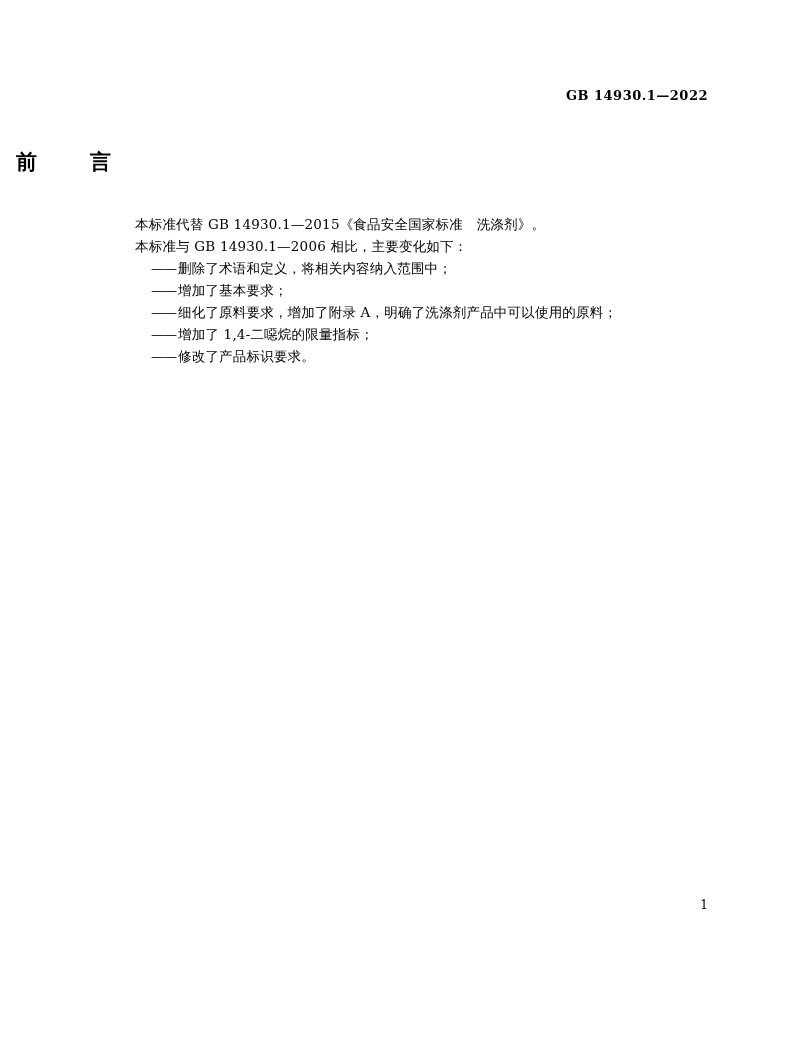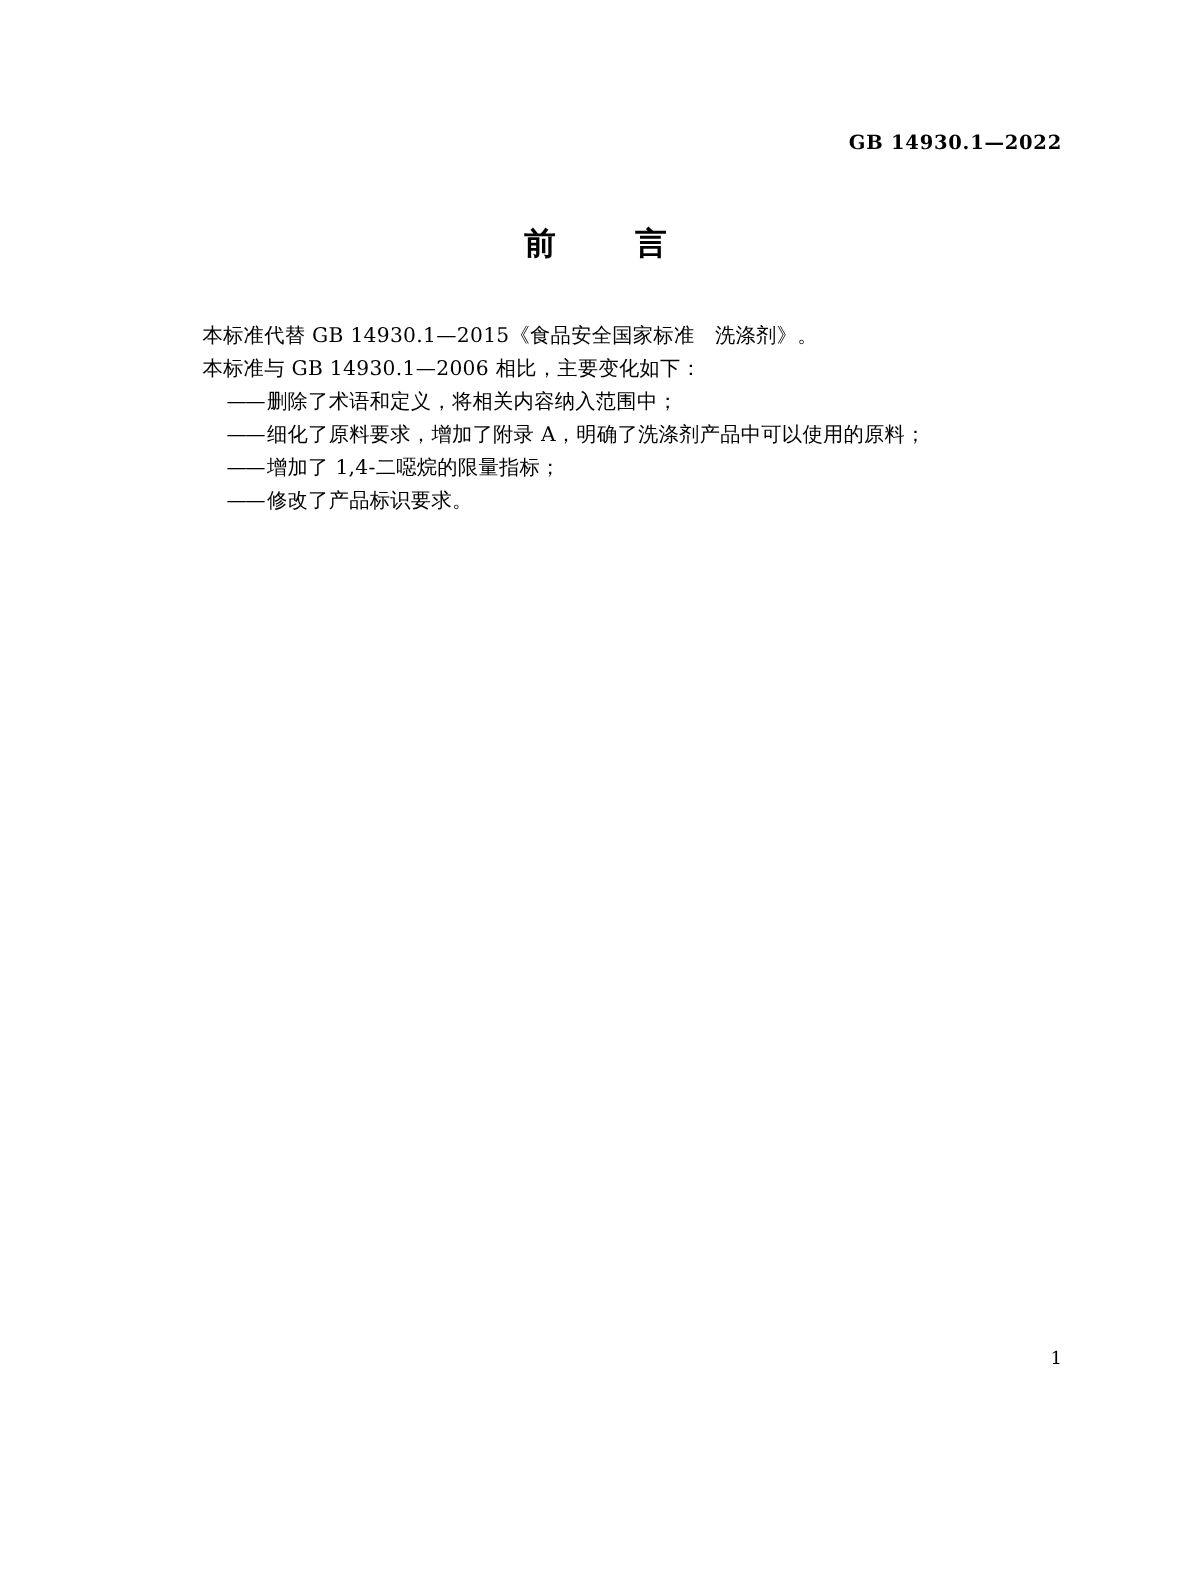--- a/index.html
+++ b/index.html
@@ -29,21 +29,21 @@
     font-size: 13px;
     font-weight: bold;
     letter-spacing: 0.5px;
     white-space: nowrap;
   }
   .doc-title {
     position: absolute;
     top: 148px;
     left: 0;
     width: 794px;
-    text-align: center;
+    text-align: left;
     font-family: "DejaVu Sans", "Liberation Sans", sans-serif;
     font-size: 21px;
     font-weight: bold;
     letter-spacing: 16px;
     text-indent: 16px;
   }
   .body-block {
     position: absolute;
     top: 214px;
     left: 135px;
@@ -90,20 +90,23 @@
   <div class="body-block">
 
     <p class="para">本标准代替 GB 14930.1—2015《食品安全国家标准　洗涤剂》。</p>
 
     <p class="para">本标准与 GB 14930.1—2006 相比，主要变化如下：</p>
 
     <p class="list-item">
       <span class="dash">——</span><span>删除了术语和定义，将相关内容纳入范围中；</span>
     </p>
 
+    <p class="list-item">
+      <span class="dash">——</span><span>增加了基本要求；</span>
+    </p>
 
     <p class="list-item">
       <span class="dash">——</span><span>细化了原料要求，增加了附录 A，明确了洗涤剂产品中可以使用的原料；</span>
     </p>
 
     <p class="list-item">
       <span class="dash">——</span><span>增加了 1,4-二噁烷的限量指标；</span>
     </p>
 
 

